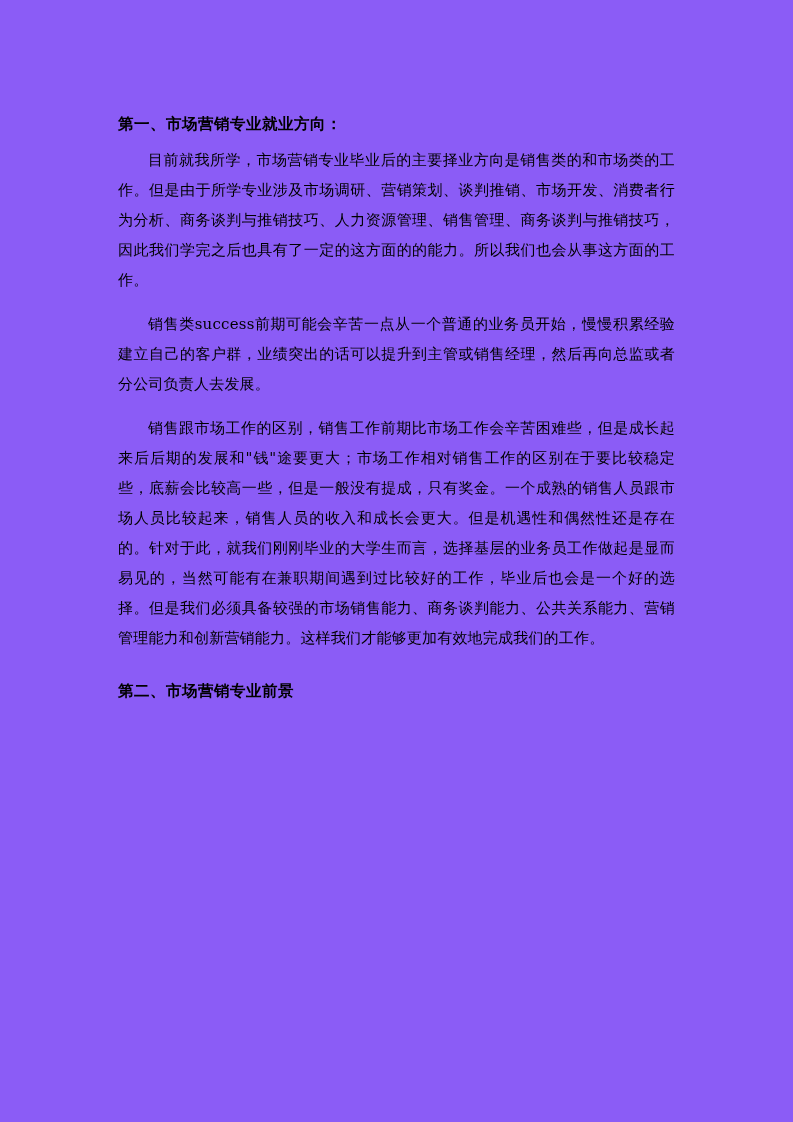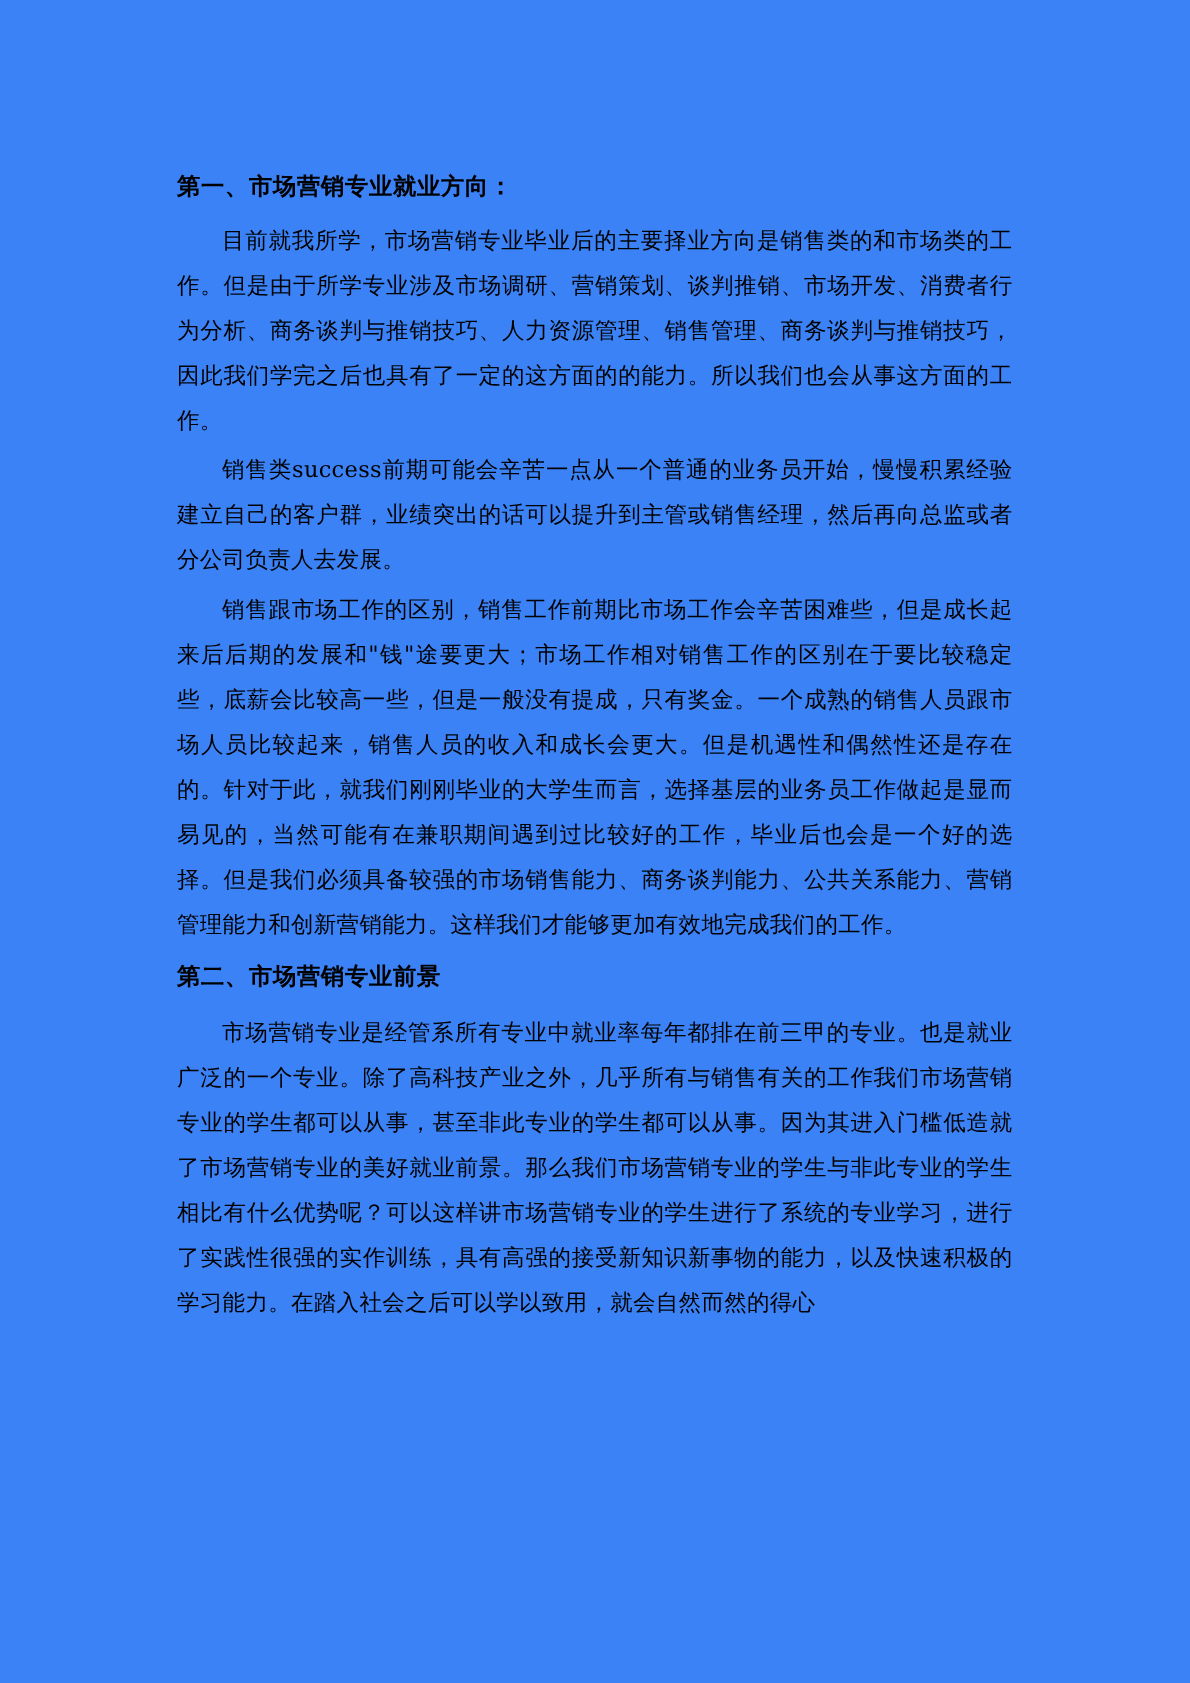--- a/index.html
+++ b/index.html
@@ -12,61 +12,60 @@
     height: 1122px;
     font-family: "DejaVu Serif", "Liberation Serif", serif;
     color: #000000;
   }
   .page {
     position: relative;
     width: 793px;
     height: 1122px;
     box-sizing: border-box;
     padding: 112px 118px 80px 118px;
-    background: #3b82f6;
+    background: #8b5cf6;
   }
   .doc-body {
     width: 557px;
   }
   h2.heading {
     font-family: "DejaVu Serif", "Liberation Serif", serif;
     font-weight: bold;
     font-size: 15.5px;
     line-height: 1.5;
     margin: 0 0 10px 0;
     letter-spacing: 0.5px;
   }
   .section + .section {
-    margin-top: 8px;
+    margin-top: 26px;
   }
   p.para {
     font-size: 15px;
     line-height: 30px;
     margin: 0;
     text-align: justify;
     text-justify: inter-ideograph;
     text-indent: 2em;
     letter-spacing: 0.2px;
   }
   p.para + p.para {
-    margin-top: 3px;
+    margin-top: 14px;
   }
 </style>
 </head>
 <body>
 
 <div class="page">
   <div class="doc-body">
 
     <div class="section">
       <h2 class="heading">第一、市场营销专业就业方向：</h2>
       <p class="para">目前就我所学，市场营销专业毕业后的主要择业方向是销售类的和市场类的工作。但是由于所学专业涉及市场调研、营销策划、谈判推销、市场开发、消费者行为分析、商务谈判与推销技巧、人力资源管理、销售管理、商务谈判与推销技巧，因此我们学完之后也具有了一定的这方面的的能力。所以我们也会从事这方面的工作。</p>
       <p class="para">销售类success前期可能会辛苦一点从一个普通的业务员开始，慢慢积累经验建立自己的客户群，业绩突出的话可以提升到主管或销售经理，然后再向总监或者分公司负责人去发展。</p>
       <p class="para">销售跟市场工作的区别，销售工作前期比市场工作会辛苦困难些，但是成长起来后后期的发展和"钱"途要更大；市场工作相对销售工作的区别在于要比较稳定些，底薪会比较高一些，但是一般没有提成，只有奖金。一个成熟的销售人员跟市场人员比较起来，销售人员的收入和成长会更大。但是机遇性和偶然性还是存在的。针对于此，就我们刚刚毕业的大学生而言，选择基层的业务员工作做起是显而易见的，当然可能有在兼职期间遇到过比较好的工作，毕业后也会是一个好的选择。但是我们必须具备较强的市场销售能力、商务谈判能力、公共关系能力、营销管理能力和创新营销能力。这样我们才能够更加有效地完成我们的工作。</p>
     </div>
 
     <div class="section">
       <h2 class="heading">第二、市场营销专业前景</h2>
-      <p class="para">市场营销专业是经管系所有专业中就业率每年都排在前三甲的专业。也是就业广泛的一个专业。除了高科技产业之外，几乎所有与销售有关的工作我们市场营销专业的学生都可以从事，甚至非此专业的学生都可以从事。因为其进入门槛低造就了市场营销专业的美好就业前景。那么我们市场营销专业的学生与非此专业的学生相比有什么优势呢？可以这样讲市场营销专业的学生进行了系统的专业学习，进行了实践性很强的实作训练，具有高强的接受新知识新事物的能力，以及快速积极的学习能力。在踏入社会之后可以学以致用，就会自然而然的得心</p>
     </div>
 
   </div>
 </div>
 
 </body></html>

